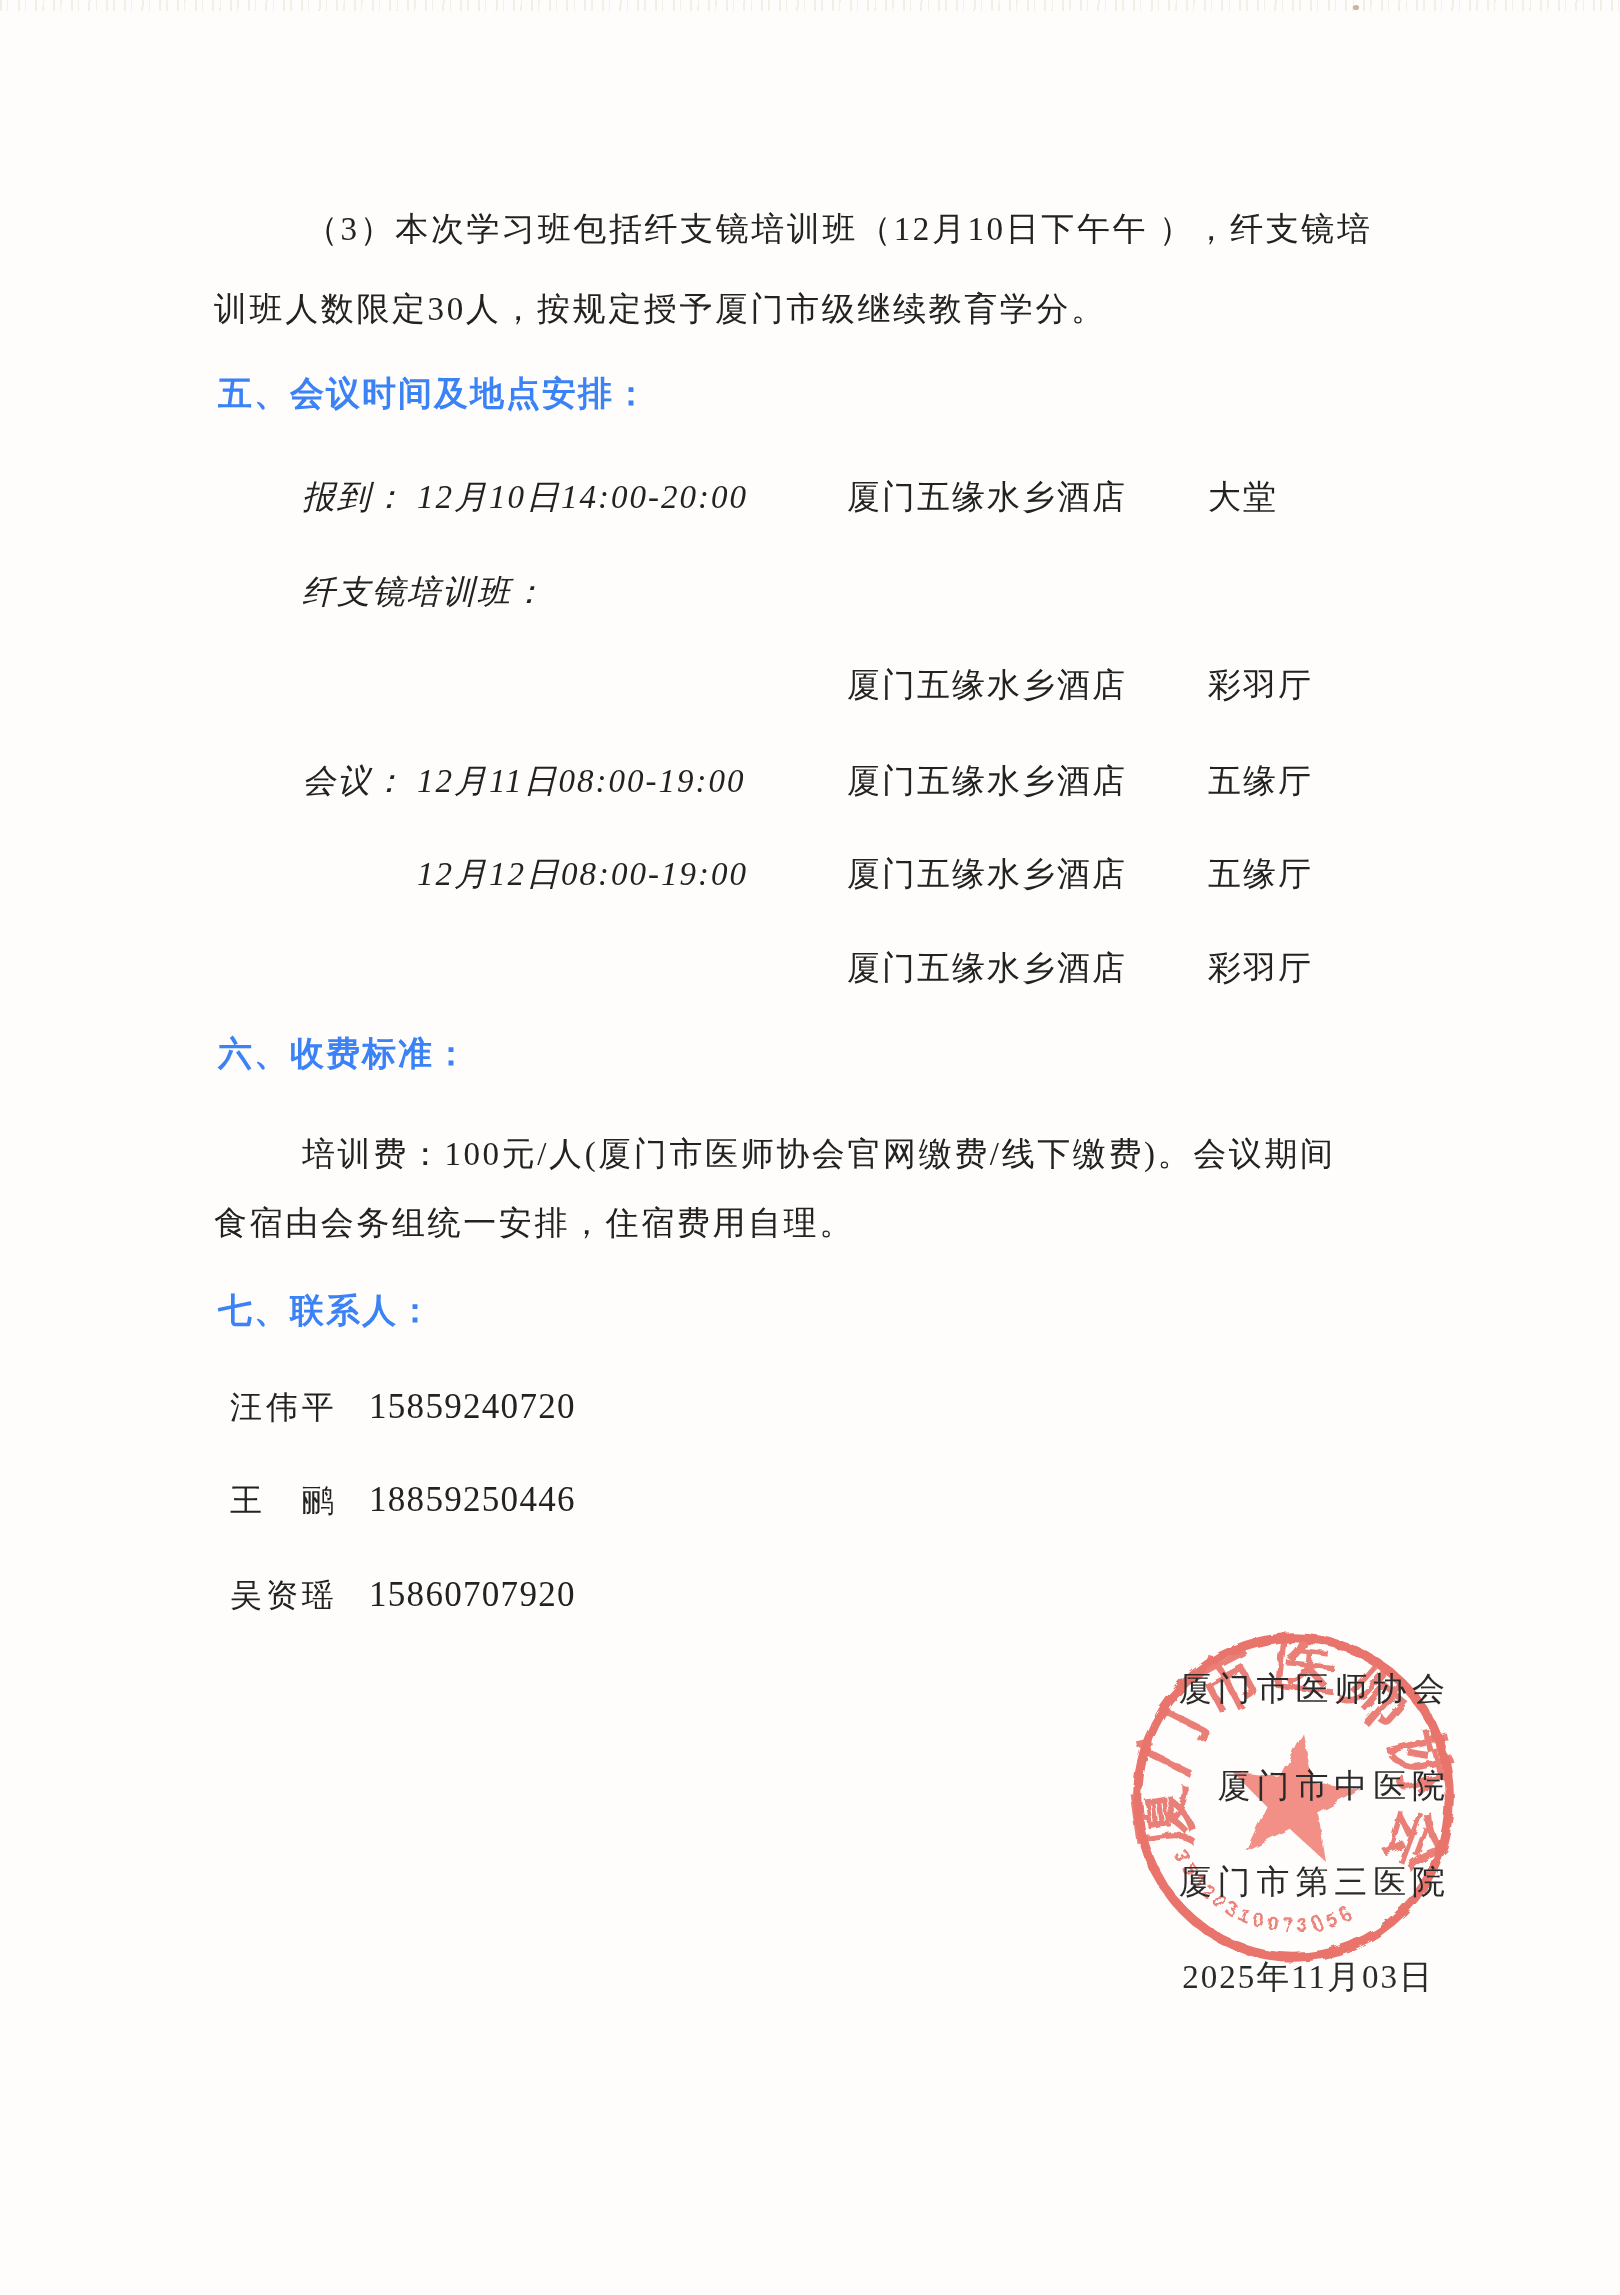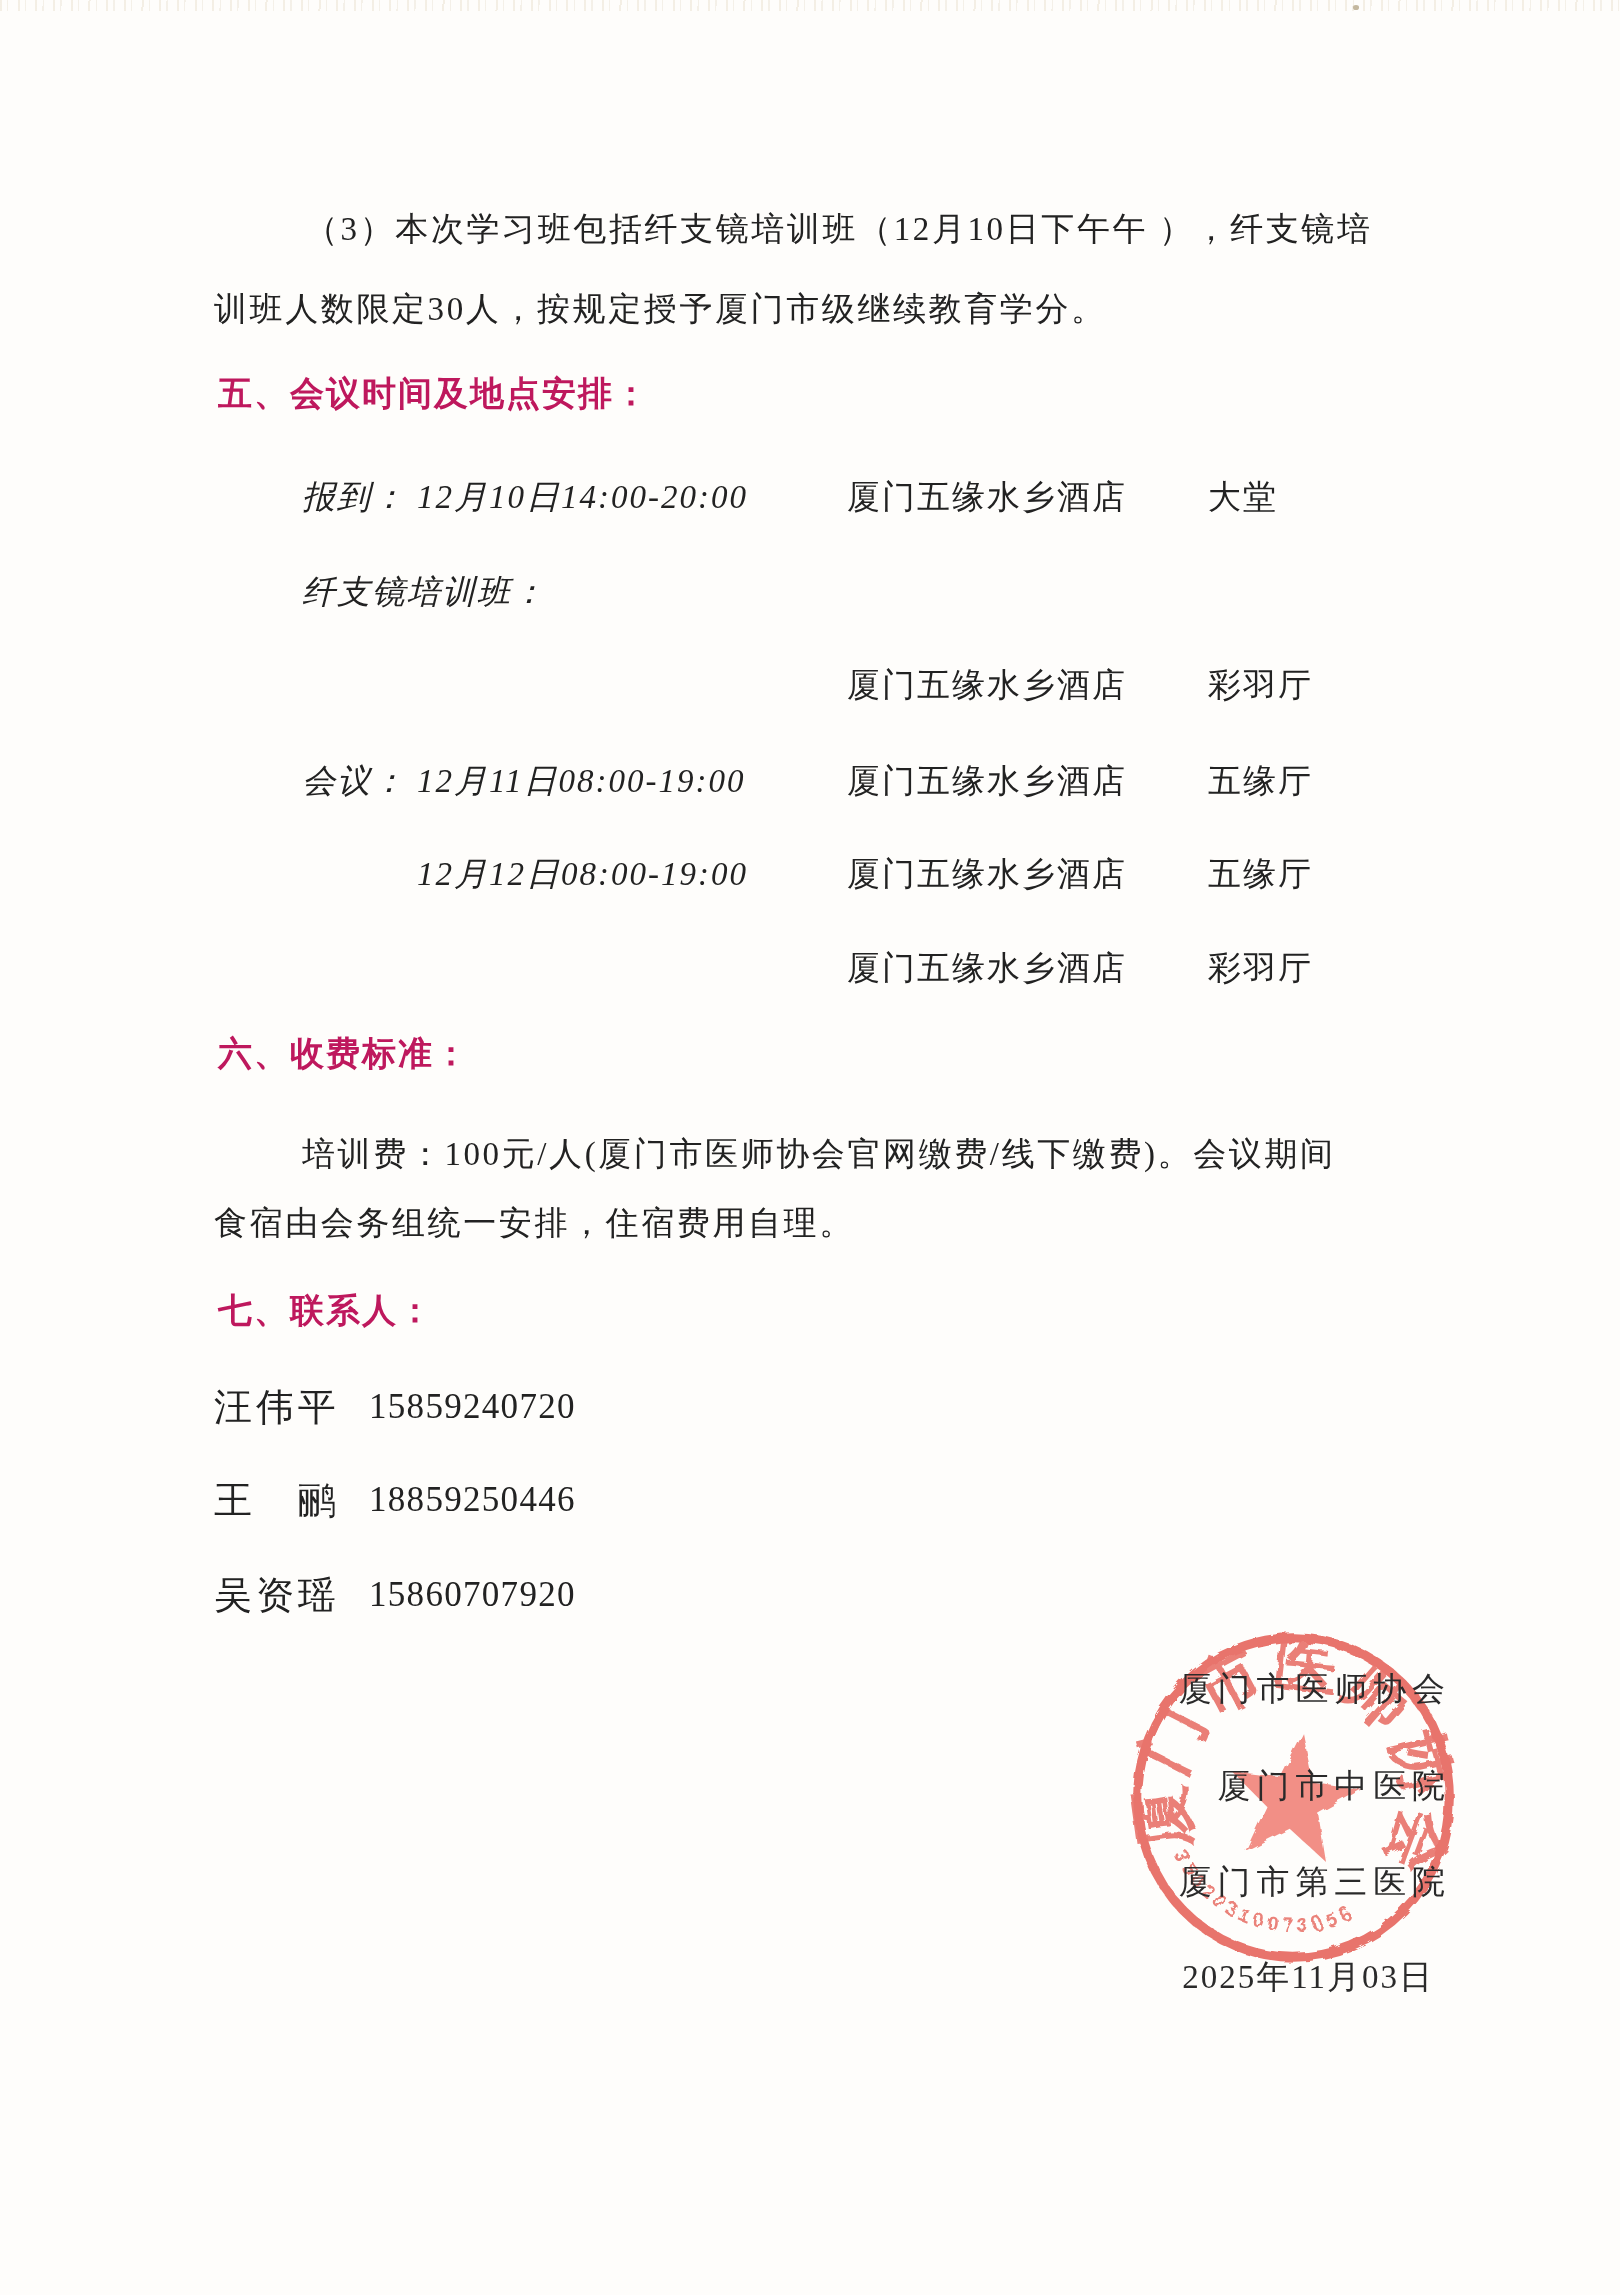--- a/index.html
+++ b/index.html
@@ -20,30 +20,30 @@
     opacity:.55;
   }
   .speck{position:absolute;background:#c4b89f;border-radius:50%;}
   .line{
     position:absolute;white-space:pre;
     font-size:33px;line-height:46px;height:46px;
     letter-spacing:2.6px;
   }
   .heading{
     font-family:"Liberation Sans","DejaVu Sans",sans-serif;
-    font-weight:bold;font-size:34px;letter-spacing:2px;color:#be185d;
+    font-weight:bold;font-size:34px;letter-spacing:2px;color:#3b82f6;
   }
   .sched-row{position:absolute;left:302px;width:1153px;height:46px;}
   .sched-row span{position:absolute;top:0;white-space:pre;font-size:33px;line-height:46px;letter-spacing:2px;}
   .sp-prefix{left:0;font-style:italic;}
   .sp-time{left:115px;letter-spacing:0.7px;font-style:italic;}
   .sp-venue{left:545px;}
   .sp-room{left:906px;}
   .contact-row{position:absolute;left:214px;width:786px;height:46px;}
-  .contact-row .c-name{position:absolute;left:0;top:0;font-size:38px;line-height:46px;letter-spacing:3.9px;white-space:pre;}
+  .contact-row .c-name{position:absolute;left:16px;top:0;font-size:32px;line-height:46px;letter-spacing:3.9px;white-space:pre;}
   .contact-row .c-phone{position:absolute;left:155px;top:0;font-size:35px;line-height:46px;letter-spacing:1.3px;}
   .sig{position:absolute;right:170px;text-align:right;font-size:33px;line-height:46px;letter-spacing:5.9px;white-space:pre;color:#2a2a2a;}
   .sig-date{right:187px;letter-spacing:2px;}
   .stamp-wrap{position:absolute;left:1122px;top:1626px;width:343px;height:343px;}
 </style>
 </head>
 <body>
 
 <div class="page">
 

